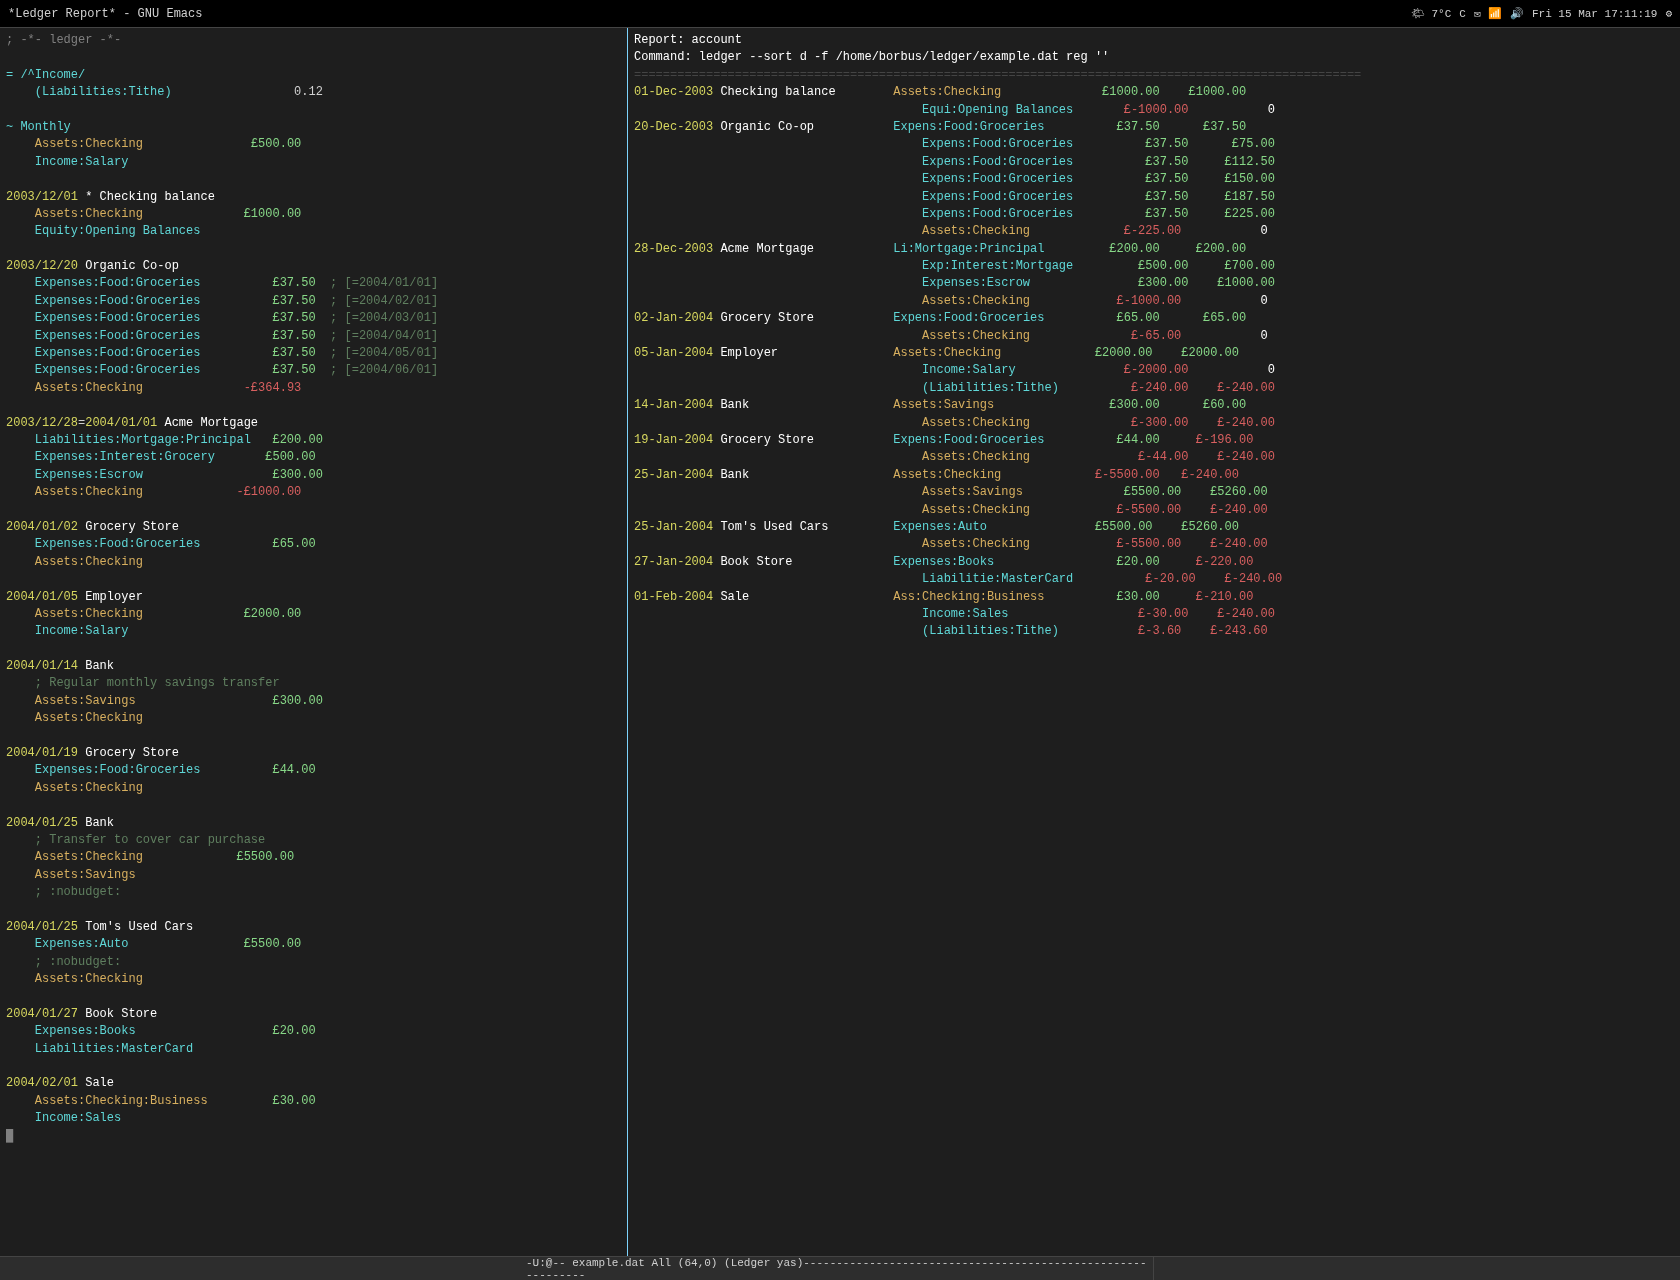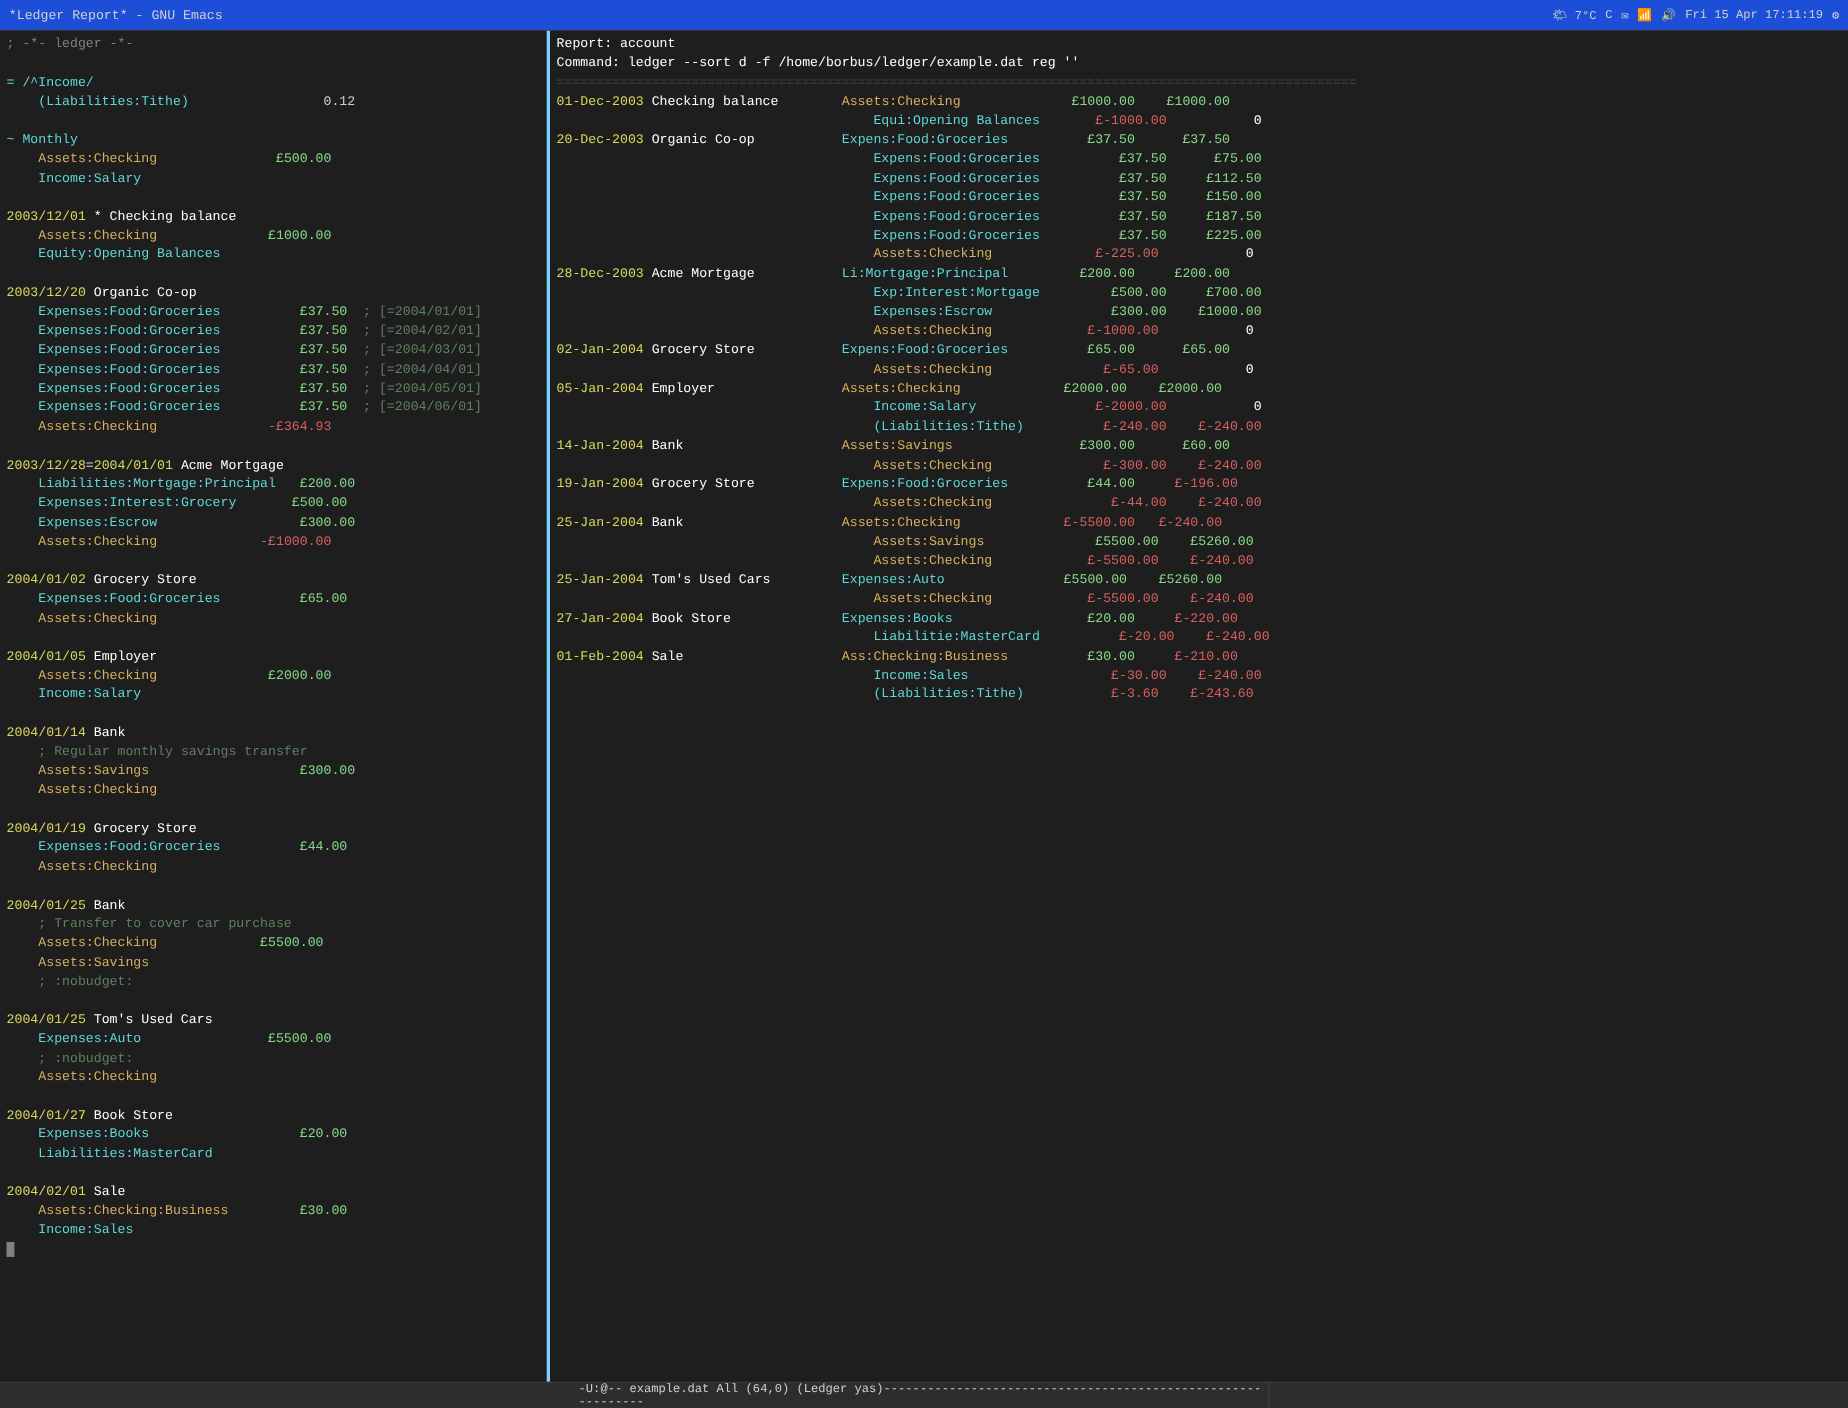--- a/index.html
+++ b/index.html
@@ -8,21 +8,21 @@
       color: #d0d0d0;
       font-family: 'Courier New', Courier, monospace;
       font-size: 12px;
       width: 1680px;
       height: 1280px;
       overflow: hidden;
     }
 
     
     #title-bar {
-      background: #1d4ed8;
+      background: #000000;
       height: 28px;
       display: flex;
       align-items: center;
       justify-content: space-between;
       padding: 0 8px;
       border-bottom: 1px solid #444;
       text-align: right;
     }
     #title-text {
       color: #d0d0d0;
@@ -37,23 +37,23 @@
     }
 
     
     #main-container {
       display: flex;
       height: calc(1280px - 28px - 24px);
     }
 
     
     #left-pane {
-      width: 500px;
+      width: 628px;
       background: #1e1e1e;
-      border-right: 3px solid #7dd3fc;
+      border-right: 1px solid #7dd3fc;
       overflow: hidden;
       padding: 4px 6px;
     }
 
     
     #right-pane {
       flex: 1;
       background: #1e1e1e;
       overflow: hidden;
       padding: 4px 6px;
@@ -105,21 +105,21 @@
 <body>
 
 <div id="title-bar">
   <span id="title-text">*Ledger Report* - GNU Emacs</span>
   <div id="title-right">
     <span>🌤 7°C</span>
     <span>C</span>
     <span>✉</span>
     <span>📶</span>
     <span>🔊</span>
-    <span>Fri 15 Apr 17:11:19</span>
+    <span>Fri 15 Mar 17:11:19</span>
     <span>⚙</span>
   </div>
 </div>
 
 <div id="main-container">
 
   <div id="left-pane">
     <pre><span class="dimgray">; -*- ledger -*-</span>
 
 <span class="cyan">= /^Income/</span>

